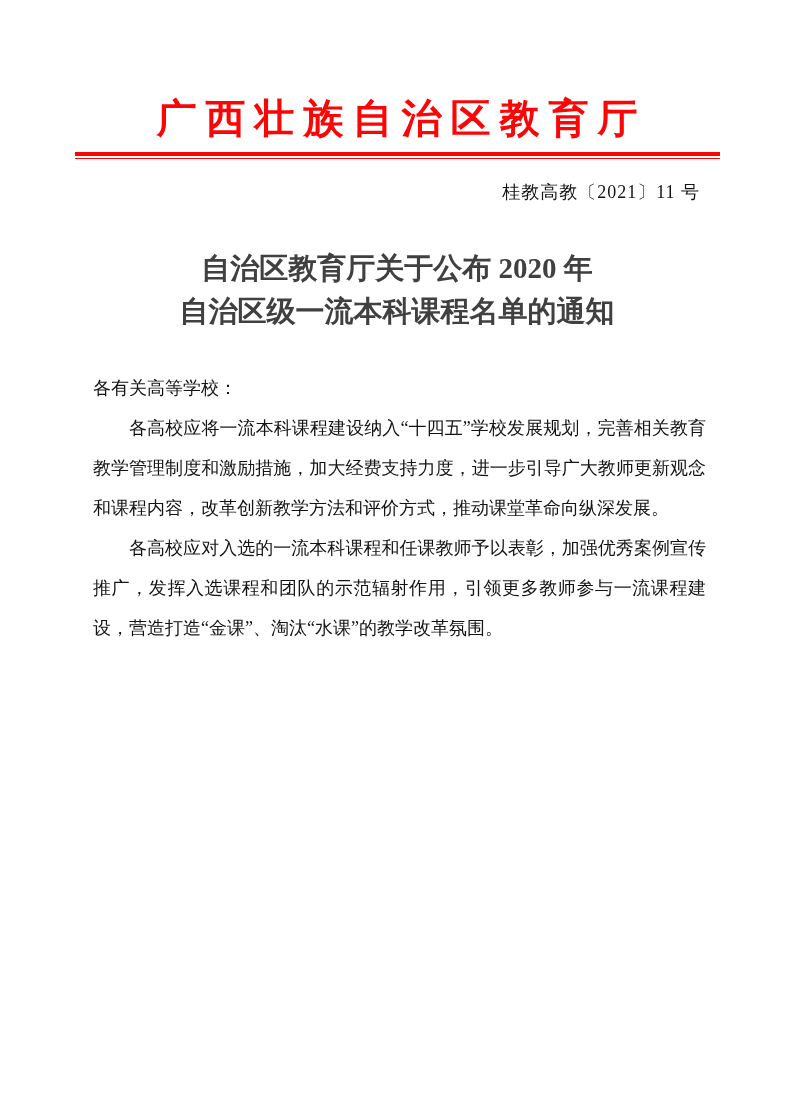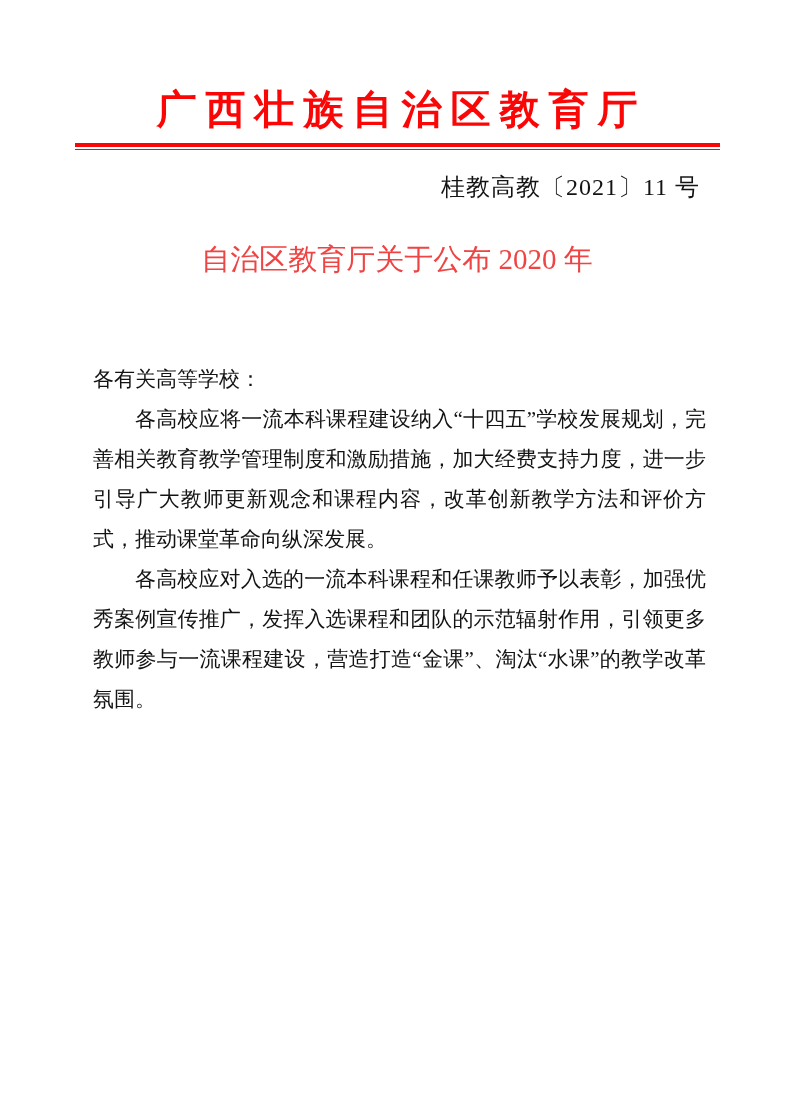--- a/index.html
+++ b/index.html
@@ -1,21 +1,21 @@
 <!DOCTYPE html>
 <html style="--red: #fb0606; --ink: #131313;"><head>
 <meta charset="utf-8">
 <style>
   :root { --red: #fb0606; --ink: #131313; }
   html, body { margin: 0; padding: 0; background: #ffffff; }
   .page {
     position: relative;
     width: 794px;
     height: 884px;
-    margin: 4px auto;
+    margin: 13px auto;
     background: #ffffff;
     overflow: hidden;
     font-family: "Liberation Serif", "DejaVu Serif", serif;
   }
   .letterhead {
     position: absolute;
     top: 78px; left: 0; right: 0;
     text-align: center;
     font-size: 40px;
     font-weight: bold;
@@ -24,39 +24,39 @@
     padding-left: 9px; 
     white-space: nowrap;
   }
   .rule-head { position: absolute; top: 139px; left: 75px; width: 645px; }
   .rule-head .thick { height: 4px; background: var(--red); }
   .rule-head .thin  { height: 1px; background: var(--red); margin-top: 2px; }
 
   .doc-number {
     position: absolute;
     top: 167px; right: 94px;
-    font-size: 24px;
+    font-size: 18px;
     color: var(--ink);
     letter-spacing: 1px;
     white-space: nowrap;
   }
   .notice-title {
     position: absolute;
     top: 234px; left: 0; right: 0;
     text-align: center;
-    font-weight: normal;
+    font-weight: bold;
     font-size: 29px;
     line-height: 43px;
-    color: #ef4444;
+    color: #404040;
   }
   .doc-body {
     position: absolute;
     top: 355px; left: 93px;
     width: 613px;
-    font-size: 21px;
+    font-size: 18px;
     line-height: 40px;
     color: var(--ink);
     text-align: justify;
   }
   .doc-body p { margin: 0; }
   .doc-body p.indent { text-indent: 2em; }
 
   .rule-foot { position: absolute; top: 1026px; left: 75px; width: 645px; }
   .rule-foot .thin  { height: 1px; background: var(--red); }
   .rule-foot .thick { height: 4px; background: var(--red); margin-top: 1px; }
@@ -70,20 +70,21 @@
 
   <div class="rule-head">
     <div class="thick"></div>
     <div class="thin"></div>
   </div>
 
   <div class="doc-number">桂教高教〔2021〕11 号</div>
 
   <div class="notice-title">
     <div>自治区教育厅关于公布 2020 年</div>
+    <div>自治区级一流本科课程名单的通知</div>
   </div>
 
   <div class="doc-body">
     <p>各有关高等学校：</p>
     <p class="indent">各高校应将一流本科课程建设纳入“十四五”学校发展规划，完善相关教育教学管理制度和激励措施，加大经费支持力度，进一步引导广大教师更新观念和课程内容，改革创新教学方法和评价方式，推动课堂革命向纵深发展。</p>
     <p class="indent">各高校应对入选的一流本科课程和任课教师予以表彰，加强优秀案例宣传推广，发挥入选课程和团队的示范辐射作用，引领更多教师参与一流课程建设，营造打造“金课”、淘汰“水课”的教学改革氛围。</p>
   </div>
 
   <div class="rule-foot">
     <div class="thin"></div>

